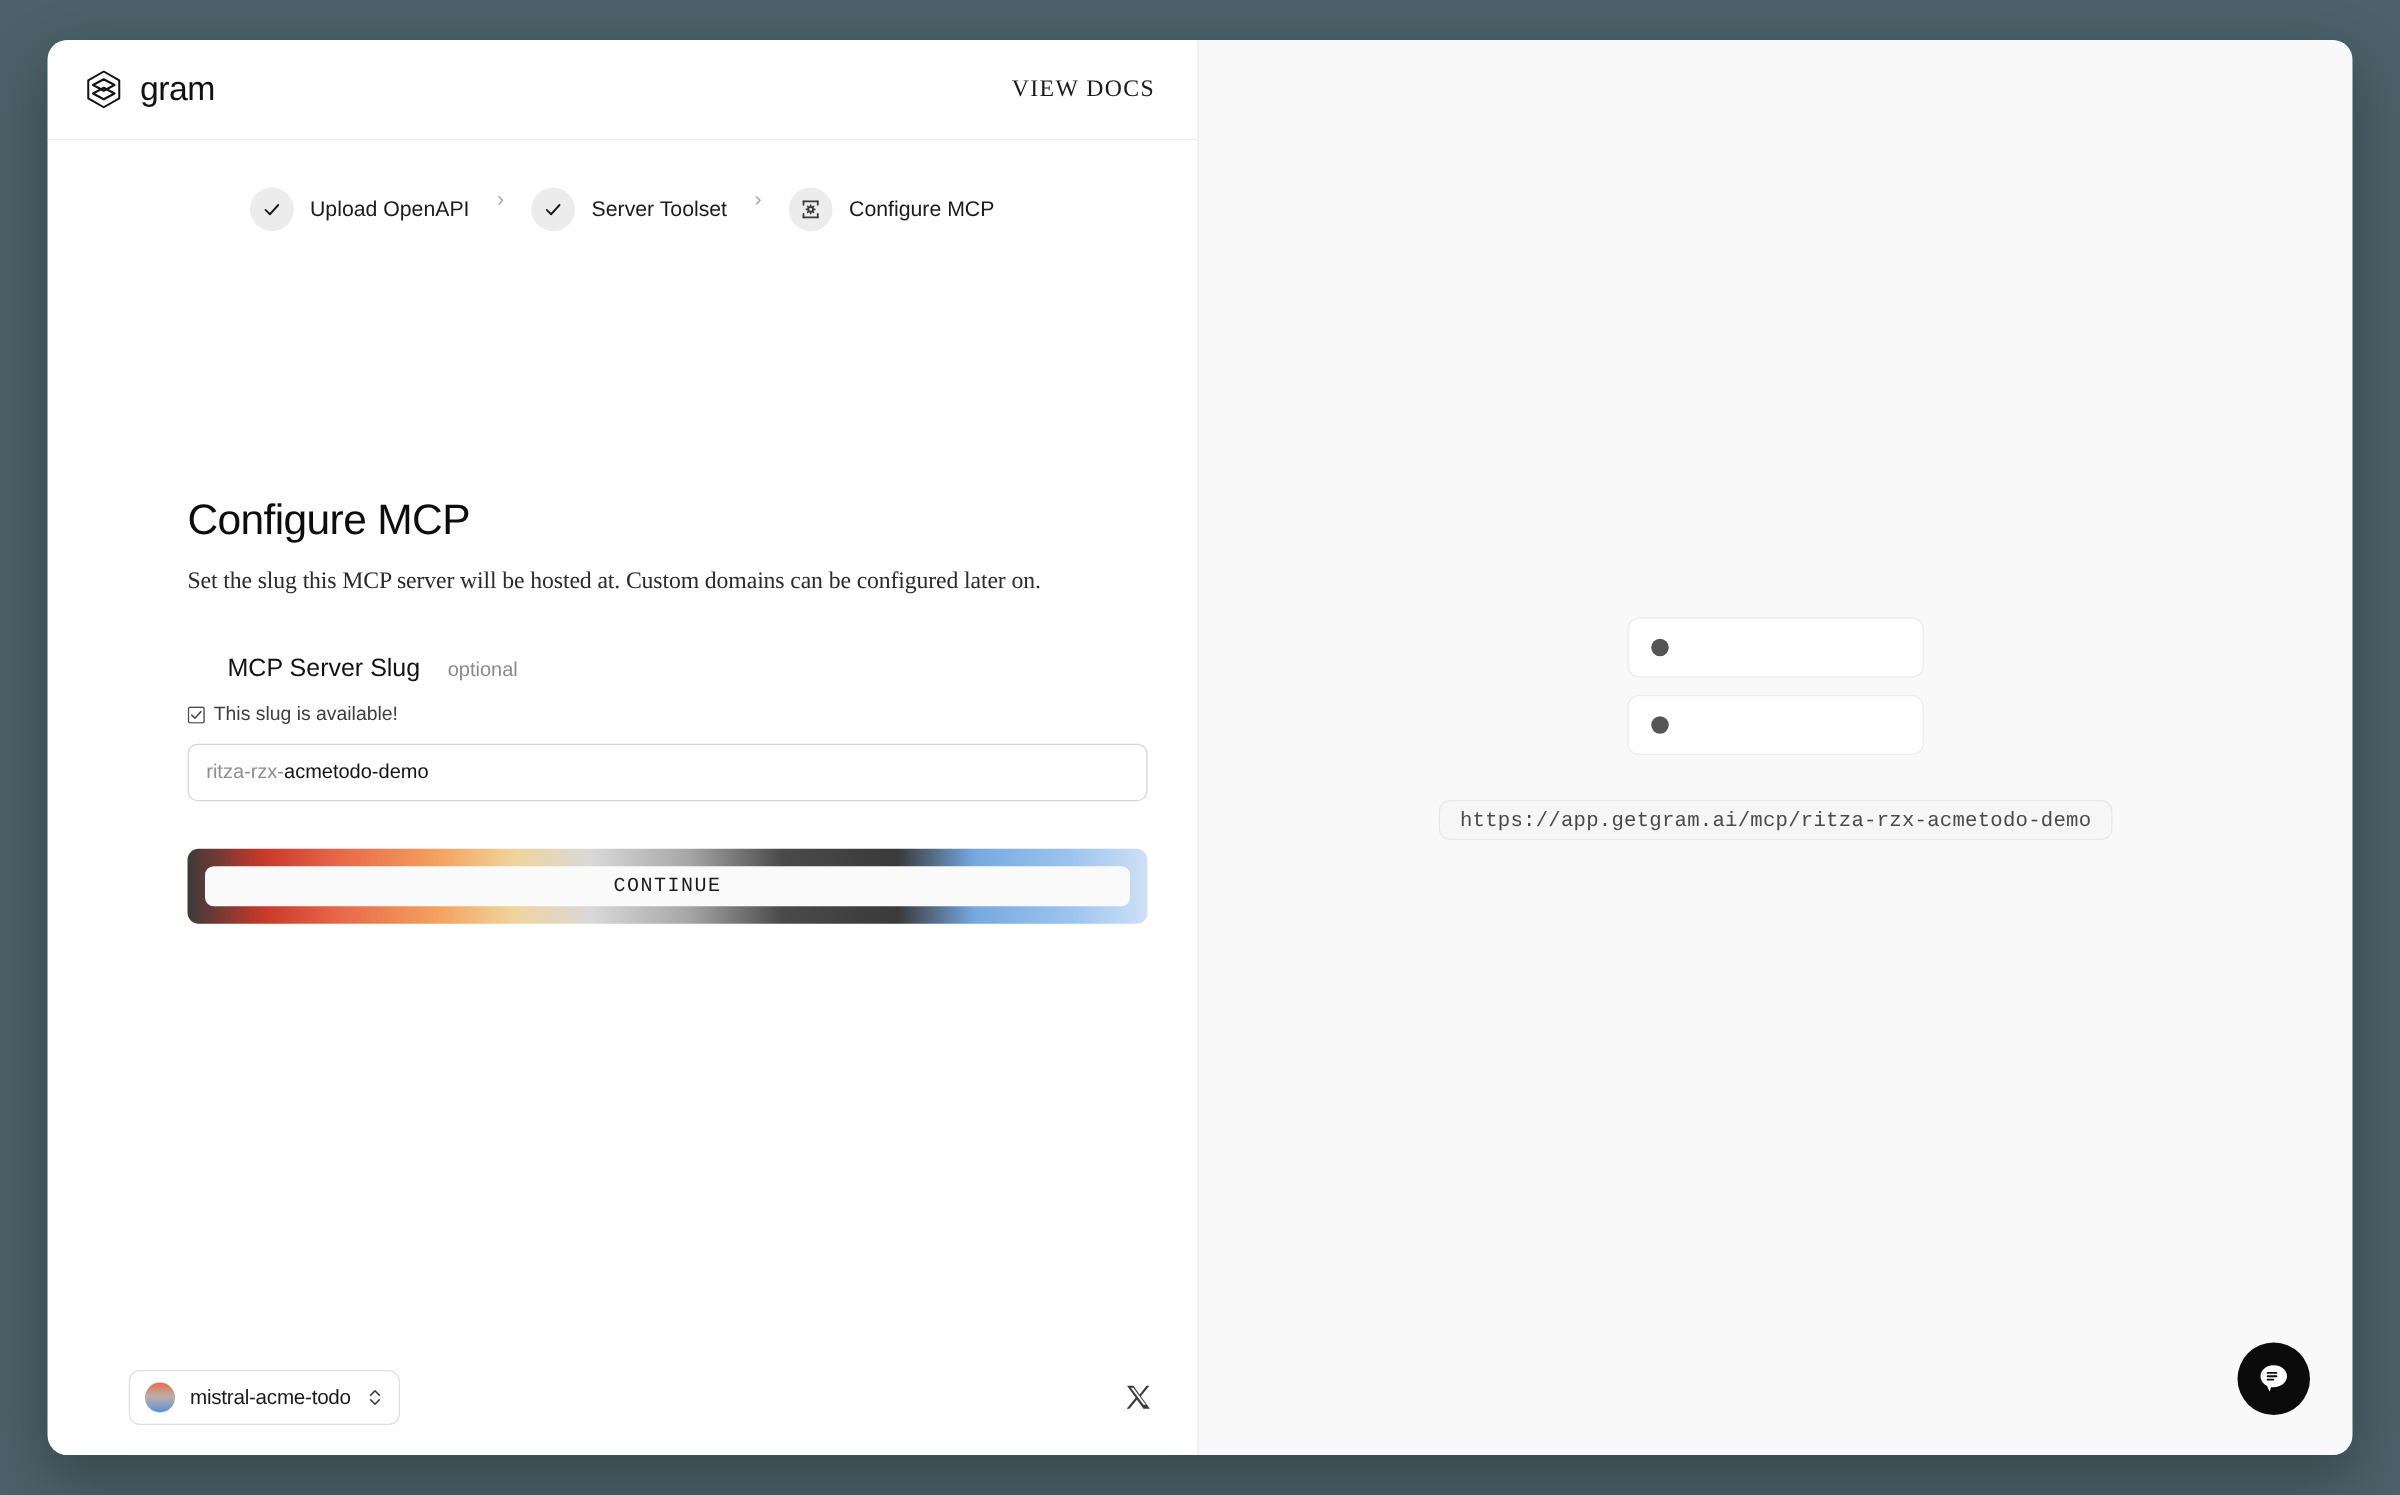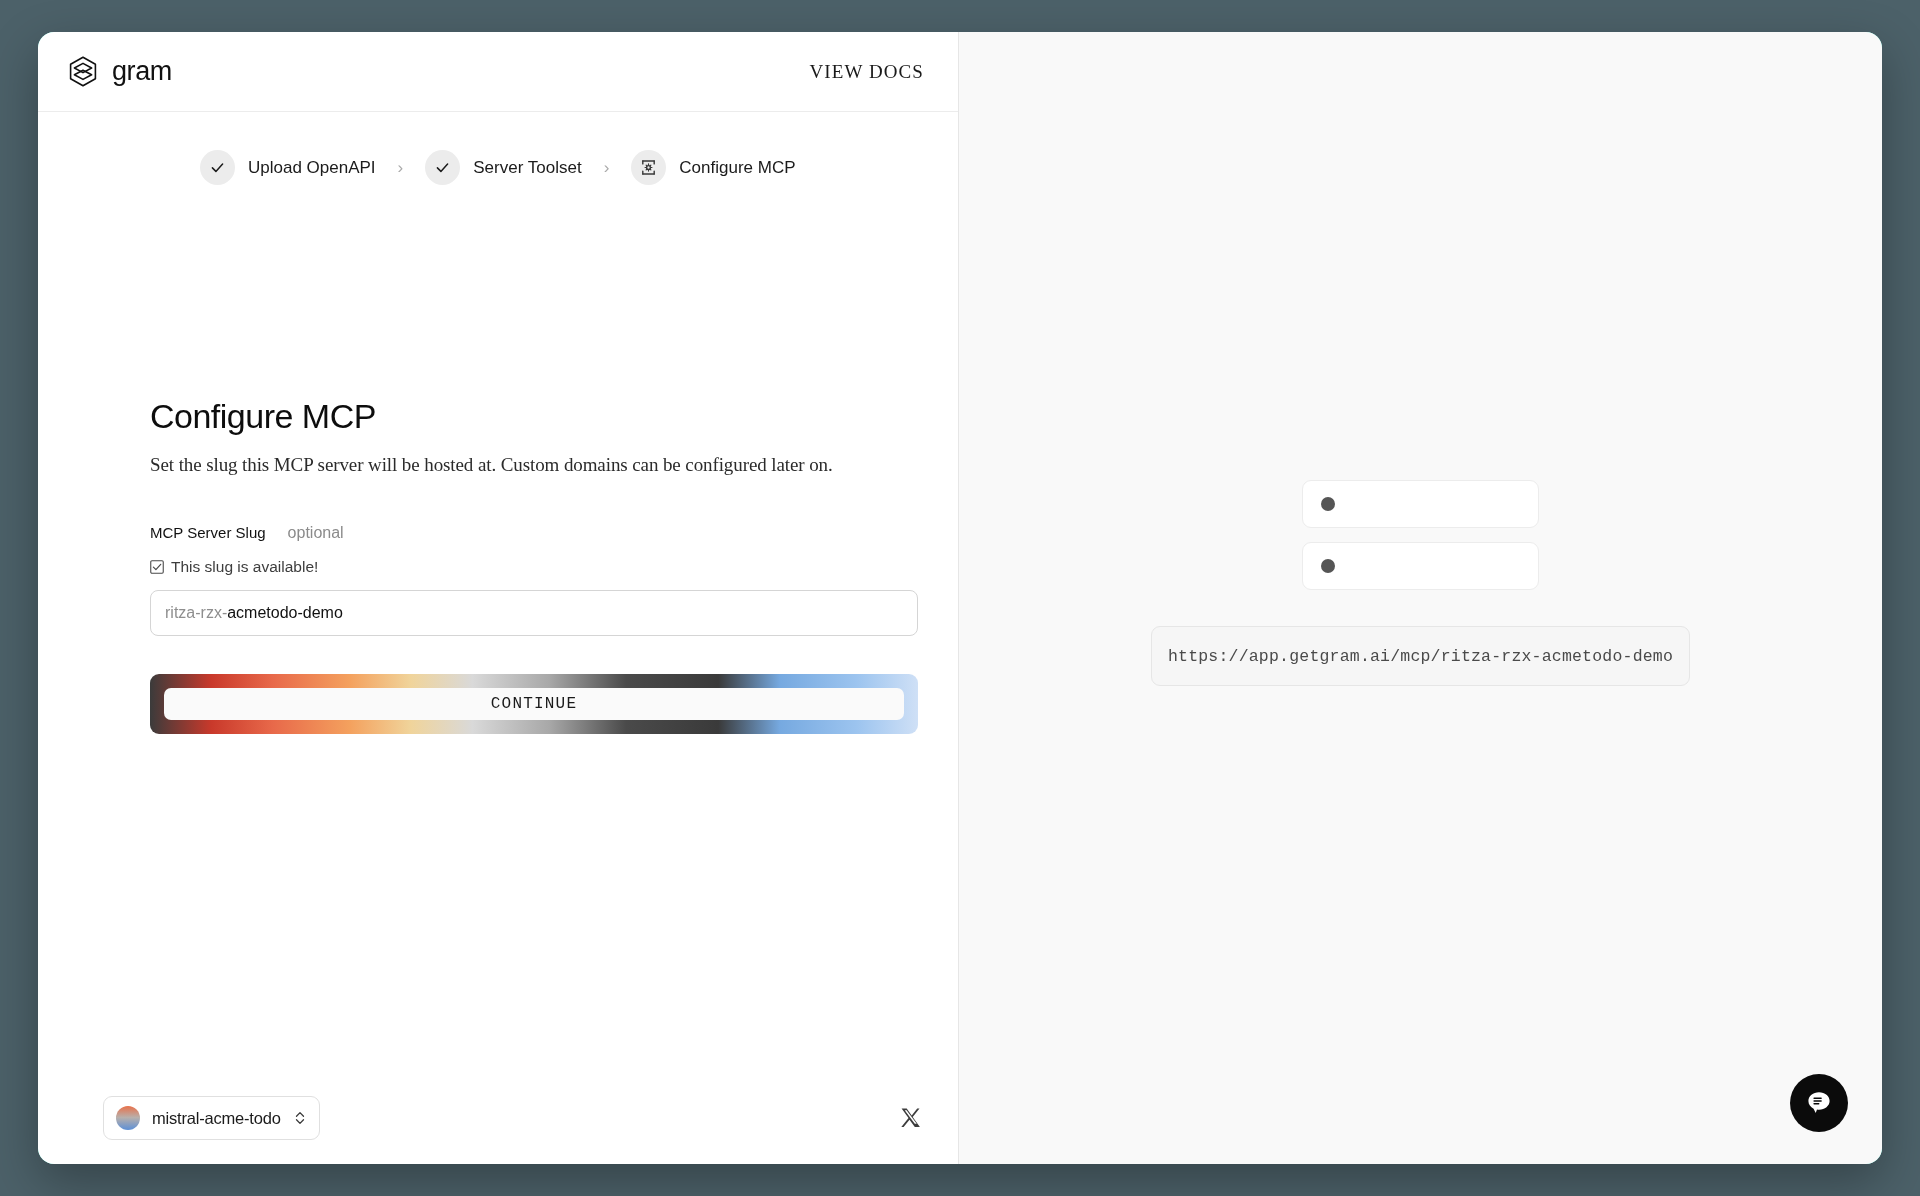--- a/index.html
+++ b/index.html
@@ -73,21 +73,20 @@
     font-size: 19px;
     letter-spacing: 1.1px;
     color: #1a1a1a;
     text-decoration: none;
     cursor: pointer;
   }
 
   
   #stepper {
     display: flex;
-    align-items: center;
     padding: 38px 0 0 162px;
     gap: 0;
   }
 
   .step { display: flex; align-items: center; gap: 13px; }
 
   .step-badge {
     width: 35px; height: 35px;
     border-radius: 50%;
     background: #ececec;
@@ -135,22 +134,23 @@
   }
 
   #field-label-row {
     margin-top: 48px;
     display: flex;
     align-items: baseline;
     gap: 22px;
   }
 
   #field-label {
-    font-size: 15px;
+    font-size: 20px;
     color: #111111;
+    margin-left: 32px;
   }
 
   #field-optional {
     font-size: 16px;
     color: #8b8b8b;
   }
 
   #slug-input {
     margin-top: 14px;
     width: 768px;
@@ -306,21 +306,21 @@
   }
 
   .preview-dot {
     width: 14px; height: 14px;
     border-radius: 50%;
     background: #555555;
   }
 
   #preview-url-box {
     margin-top: 22px;
-    height: 60px;
+    height: 32px;
     padding: 0 16px;
     background: #f6f6f6;
     border: 1px solid #e6e6e6;
     border-radius: 9px;
     display: flex;
     align-items: center;
   }
 
   #preview-url-text {
     font-family: "Liberation Mono", monospace;

